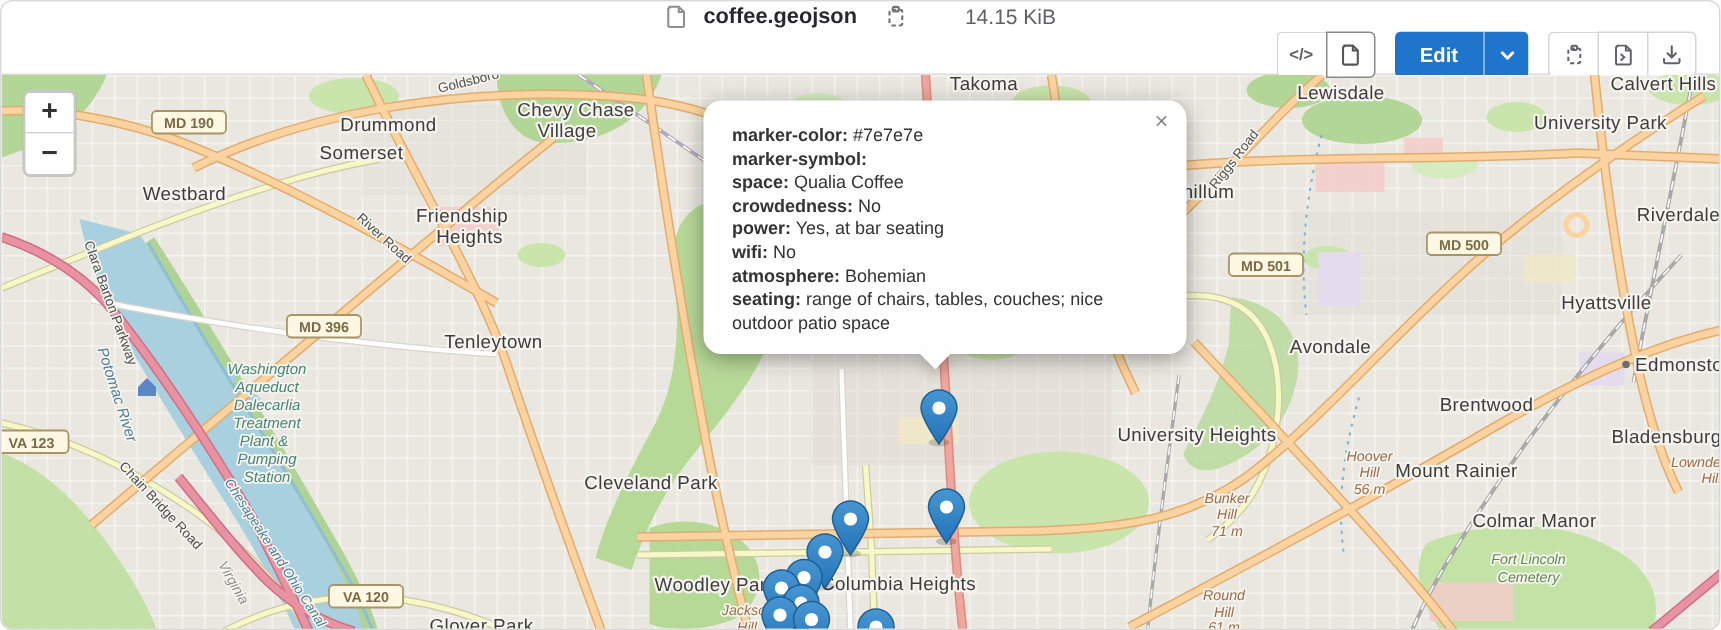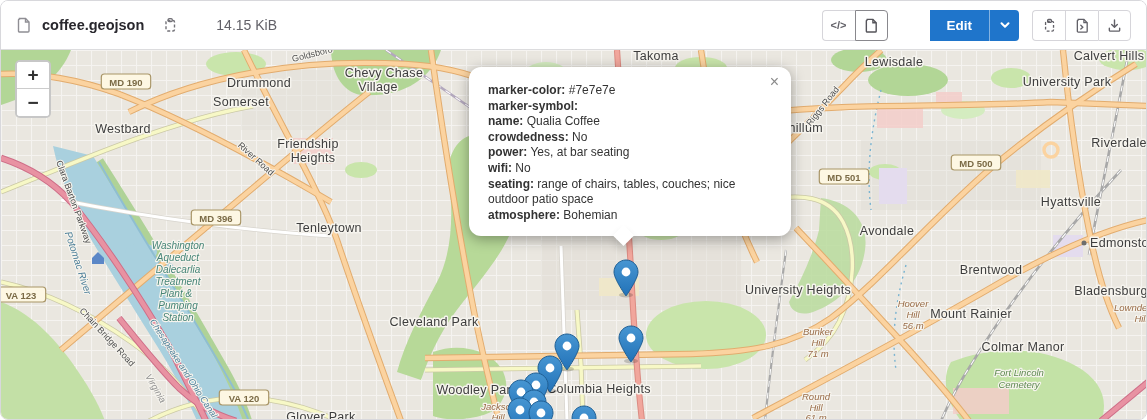--- a/index.html
+++ b/index.html
@@ -1,32 +1,32 @@
 <!DOCTYPE html>
 <html><head>
 <meta charset="utf-8">
 <style>
   html,body{margin:0;padding:0;background:#fff;font-family:"Liberation Sans",sans-serif;}
   .card{width:1147px;height:420px;border:1px solid #d8d8dc;border-radius:8px;box-sizing:border-box;overflow:hidden;background:#fff;}
   
-  .hdr{height:49px;display:flex;align-items:center;padding:0 15px;background:#fff;border-bottom:1px solid #dcdcde;box-sizing:border-box;}
+  .hdr{height:49px;display:flex;align-items:center;padding:0 15px;background:#fff;border-bottom:1px solid #dcdcde;box-sizing:border-box;flex-direction:column;}
   .hdr-left{display:flex;align-items:center;gap:8px;}
   .fname{font-weight:700;font-size:14.5px;color:#28272d;margin-left:2px;}
   .fsize{font-size:14px;color:#626168;margin-left:28px;}
   .icon-btn{background:none;border:none;padding:2px;cursor:pointer;display:flex;align-items:center;color:#737278;margin-left:8px;}
   .hdr-right{margin-left:auto;display:flex;align-items:center;gap:13px;}
   .seg{display:flex;align-items:stretch;}
   .btn{height:31px;background:#fff;border:1px solid #d6d5da;color:#333238;font-size:13.5px;font-family:inherit;padding:0 14px;cursor:pointer;display:flex;align-items:center;justify-content:center;box-sizing:border-box;}
   .seg .btn{border-radius:0;border-right-width:0;}
   .seg .btn:first-child{border-radius:4px 0 0 4px;}
   .seg .btn:last-child{border-radius:0 4px 4px 0;border-right-width:1px;}
   .btn.ic{width:33px;padding:0;color:#626168;}
   .btn.active{border:1px solid #89888d !important;position:relative;z-index:1;}
   .split{display:flex;border-radius:4px;overflow:hidden;}
-  .btn-edit{height:31px;background:#1f75cb;color:#fff;font-weight:700;font-size:13.5px;border:none;padding:0 17px;cursor:pointer;font-family:inherit;margin-left:29px;}
+  .btn-edit{height:31px;background:#1f75cb;color:#fff;font-weight:700;font-size:13.5px;border:none;padding:0 17px;cursor:pointer;font-family:inherit;}
   .btn-caret{height:31px;width:30px;background:#1f75cb;border:none;border-left:1px solid rgba(255,255,255,.45);cursor:pointer;display:flex;align-items:center;justify-content:center;}
   
   .map{position:relative;height:371px;overflow:hidden;background:#eae7e0;}
   .map svg{display:block;}
   text.lbl{font-family:"Liberation Sans",sans-serif;paint-order:stroke;stroke:#f6f4ee;stroke-width:3px;stroke-linejoin:round;text-anchor:middle;}
   text.place{font-size:12.5px;fill:#3d3d3d;letter-spacing:.3px;}
   text.hill{font-size:9.5px;font-style:italic;fill:#9a6d49;stroke-width:2.4px;}
   text.green{font-size:9.5px;font-style:italic;fill:#5e8a50;stroke-width:2.4px;}
   text.aq{font-size:10px;font-style:italic;fill:#468577;stroke-width:2.4px;}
   text.water{font-size:10px;font-style:italic;fill:#4d7f99;stroke-width:2.2px;}
@@ -412,23 +412,23 @@
     <div class="zoomctl">
       <button>+</button>
       <button>−</button>
     </div>
 
     <div class="popup">
       <button class="popup-close">×</button>
       <div id="popup-body">
           <div><b>marker-color:</b> #7e7e7e</div>
           <div><b>marker-symbol:</b></div>
-          <div><b>name:</b> Qualia Coffee</div>
+          <div><b>space:</b> Qualia Coffee</div>
           <div><b>crowdedness:</b> No</div>
           <div><b>power:</b> Yes, at bar seating</div>
           <div><b>wifi:</b> No</div>
+          <div><b>atmosphere:</b> Bohemian</div>
           <div><b>seating:</b> range of chairs, tables, couches; nice outdoor patio space</div>
-          <div><b>atmosphere:</b> Bohemian</div>
         </div>
       <div class="popup-tail"></div>
     </div>
   </div>
 </div>
 
 </body></html>

